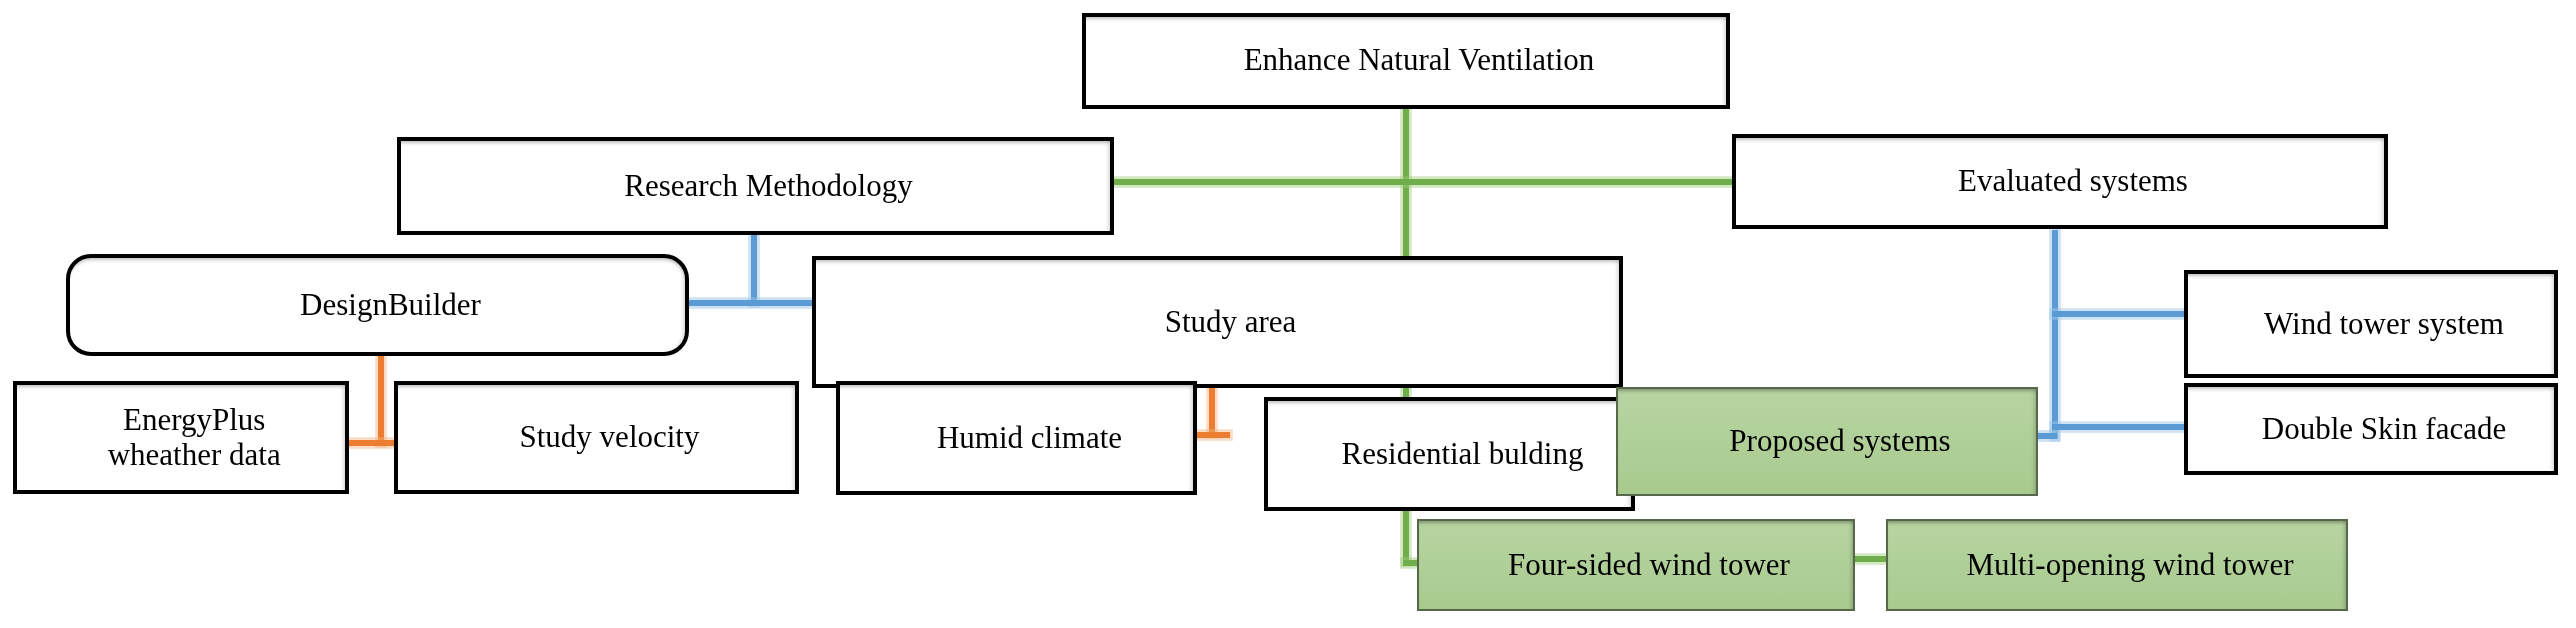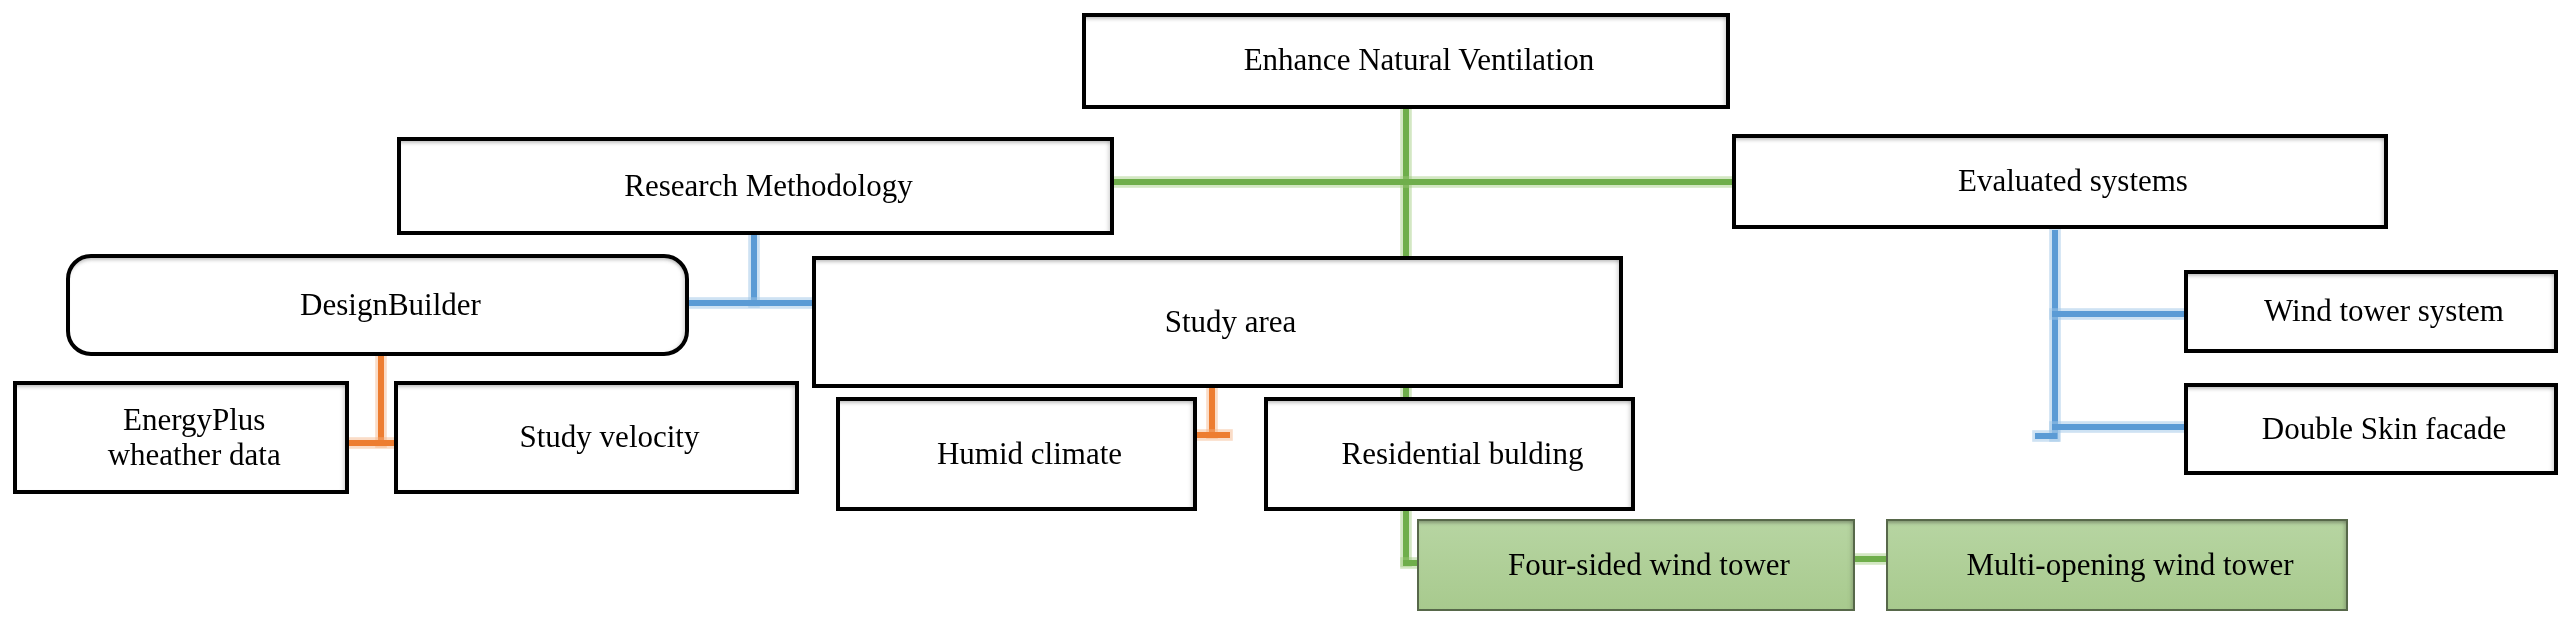--- a/index.html
+++ b/index.html
@@ -104,30 +104,33 @@
   </div>
 
   <div class="node white wrap-narrow" style="left:13.2px; top:381px; width:336px; height:113px;">
     <span class="label">EnergyPlus wheather data</span>
   </div>
 
   <div class="node white" style="left:394px; top:381px; width:405px; height:113px;">
     <span class="label">Study velocity</span>
   </div>
 
-  <div class="node white" style="left:836px; top:381px; width:361px; height:114px;margin-top:16px;">
+  <div class="node white" style="left:836px; top:381px; width:361px; height:114px;">
     <span class="label">Humid climate</span>
   </div>
 
   <div class="node white" style="left:1228px; top:397px; width:371px; height:114px;margin-left:36px;">
     <span class="label">Residential bulding</span>
   </div>
 
+  <div class="node green" style="left:1616px; top:387px; width:422px; height:109px;">
+    <span class="label">Proposed systems</span>
+  </div>
 
-  <div class="node white" style="left:2184px; top:270px; width:374px; height:83px;">
+  <div class="node white" style="left:2184px; top:270px; width:374px; height:108px;">
     <span class="label">Wind tower system</span>
   </div>
 
   <div class="node white" style="left:2184px; top:383px; width:374px; height:92px;">
     <span class="label">Double Skin facade</span>
   </div>
 
   <div class="node green" style="left:1417px; top:519px; width:438px; height:92px;">
     <span class="label">Four-sided wind tower</span>
   </div>

